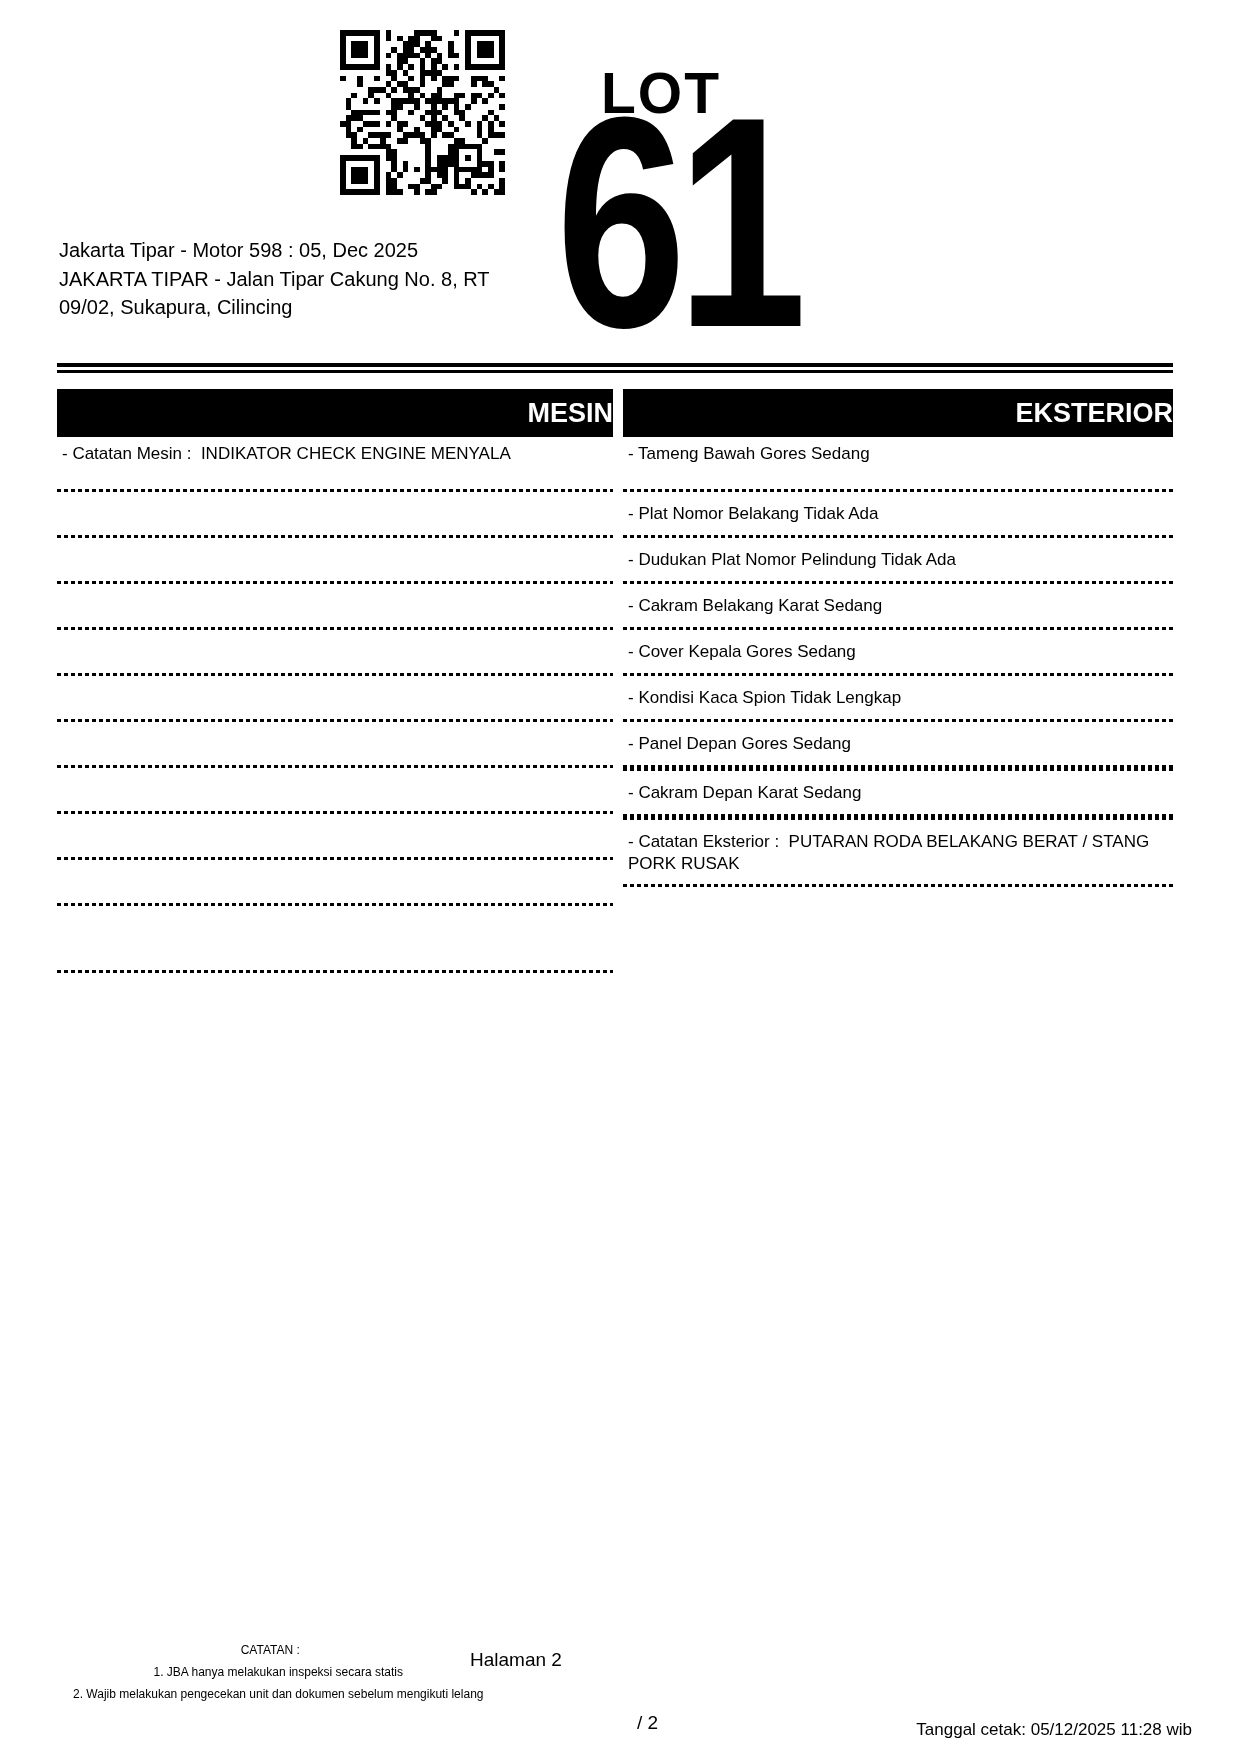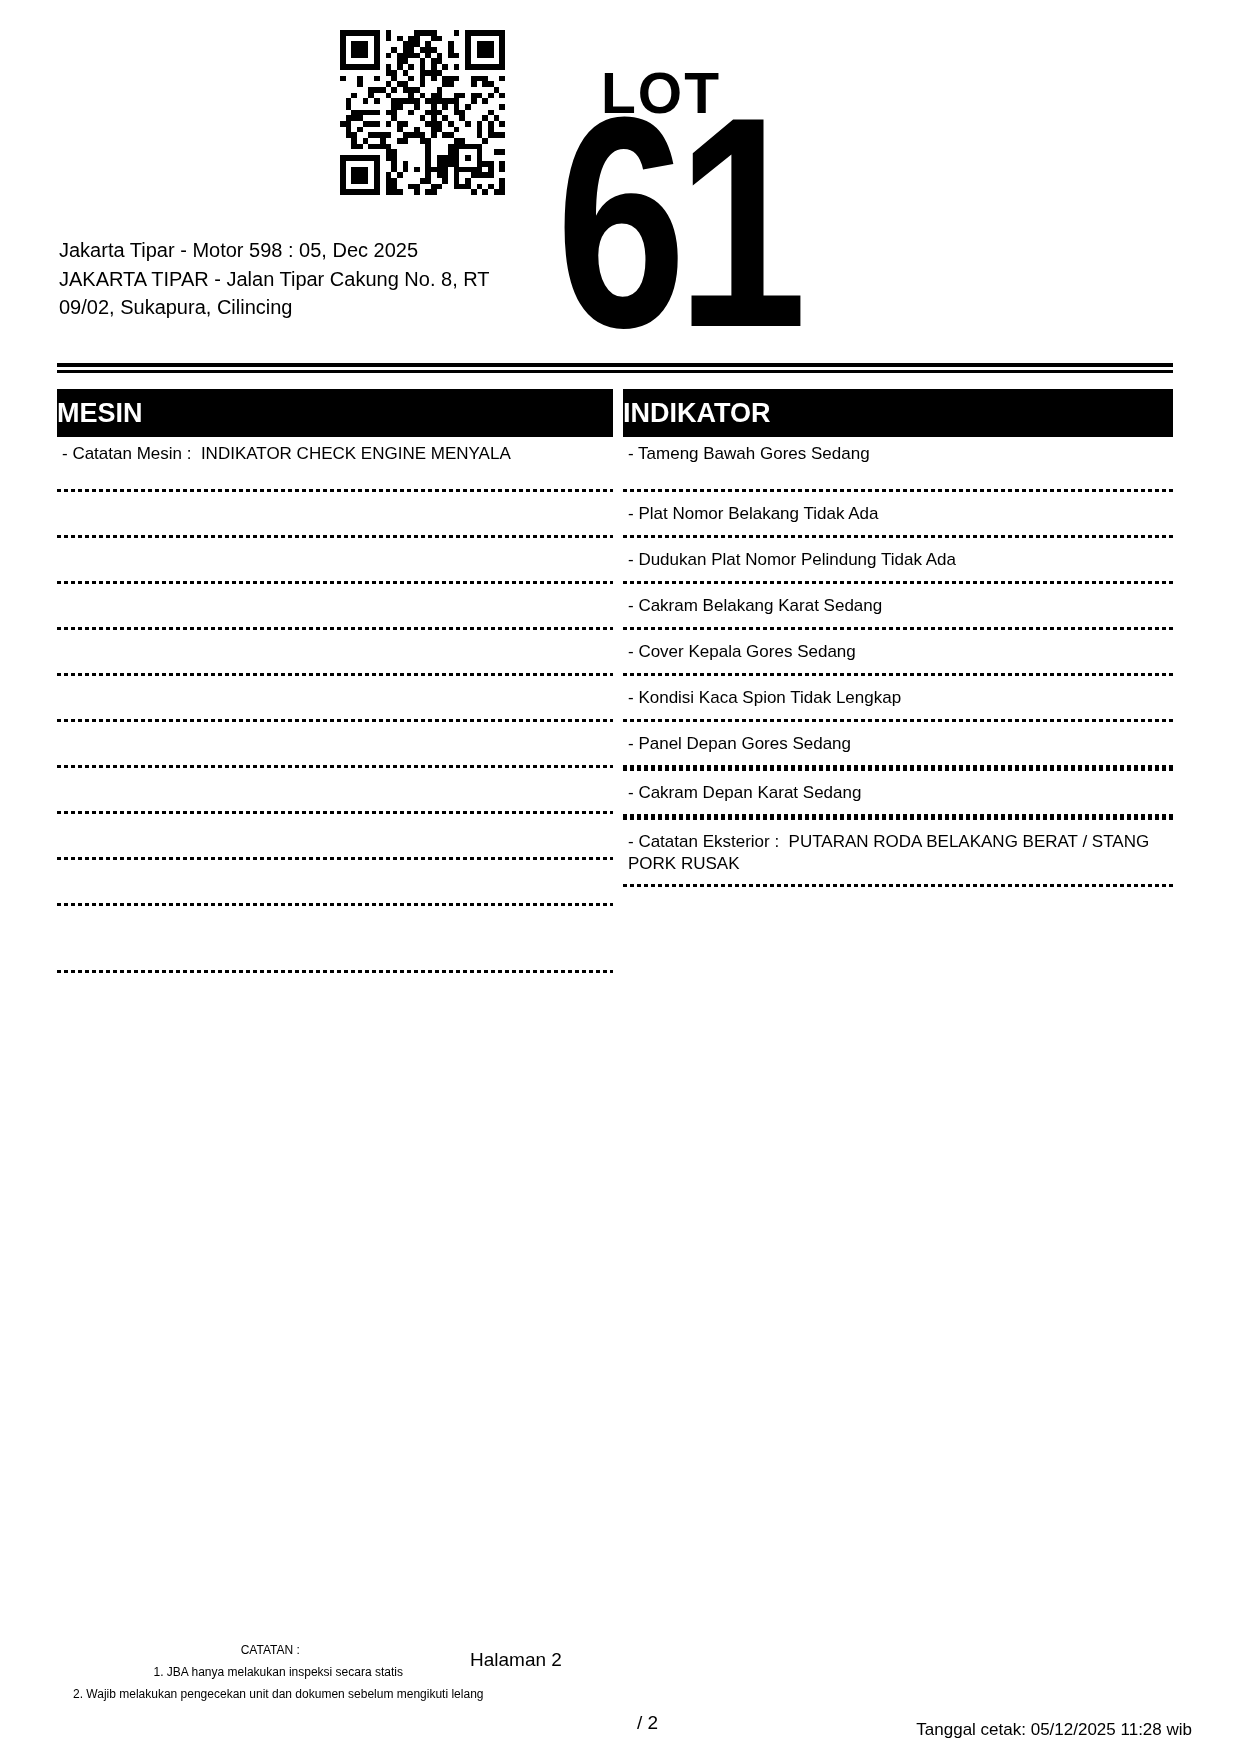--- a/index.html
+++ b/index.html
@@ -39,21 +39,21 @@
   .columns {
     position:absolute; left:57px; top:389px; width:1116px;
     display:flex; gap:10px;
   }
   .col { display:flex; flex-direction:column; }
   .col-mesin { width:556px; }
   .col-eksterior { width:550px; }
   .col-header {
     height:48px; line-height:48px;
     background:#000; color:#fff;
-    text-align:left; font-weight:bold; font-size:27px;
+    text-align:right; font-weight:bold; font-size:27px;
   }
   .row { position:relative; }
   .r-first { height:52px; }
   .r-mid   { height:43px; }
   .r-last  { height:64px; }
   .cell {
     display:block; padding:11px 4px 0 5px;
     font-size:17px; line-height:22px;
     white-space:pre-wrap;
   }
@@ -134,21 +134,21 @@
           <span class="cell"></span>
         </div>
       <div class="sep"></div>
       <div class="row r-last">
           <span class="cell"></span>
         </div>
       <div class="sep"></div>
     </div>
 
     <div class="col col-eksterior">
-      <div class="col-header">INDIKATOR</div>
+      <div class="col-header">EKSTERIOR</div>
       <div class="row r-first">
           <span class="cell">- Tameng Bawah Gores Sedang</span>
         </div>
       <div class="sep"></div>
       <div class="row r-mid">
           <span class="cell">- Plat Nomor Belakang Tidak Ada</span>
         </div>
       <div class="sep"></div>
       <div class="row r-mid">
           <span class="cell">- Dudukan Plat Nomor Pelindung Tidak Ada</span>

